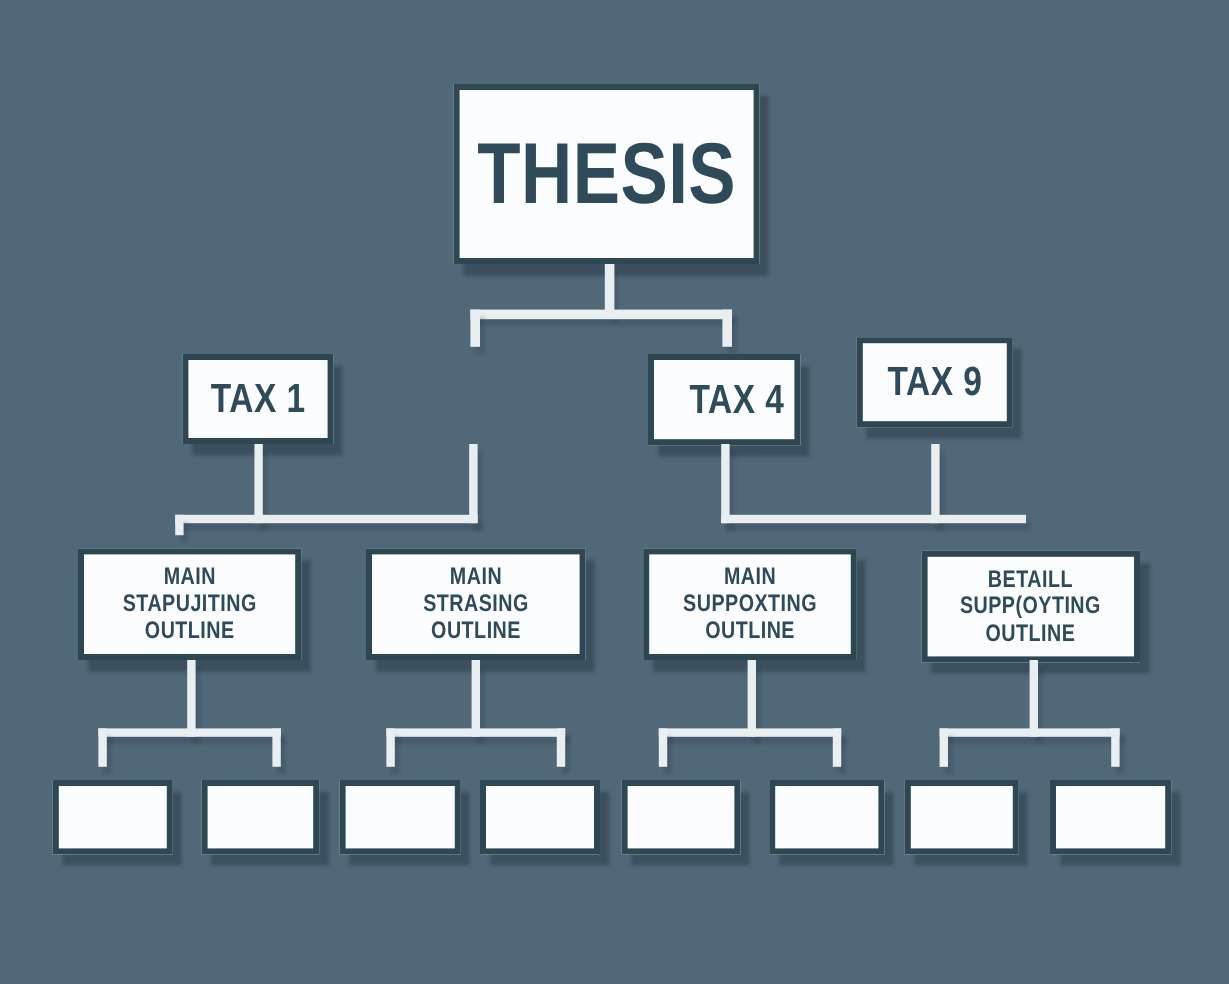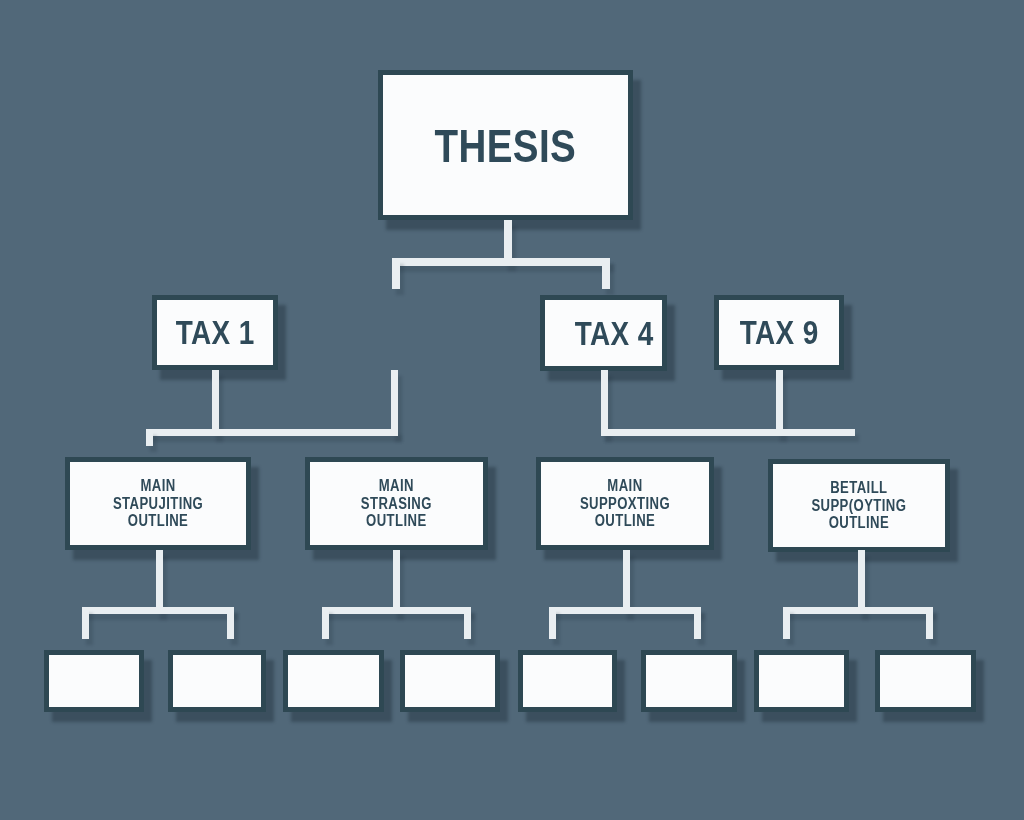--- a/index.html
+++ b/index.html
@@ -34,23 +34,23 @@
     font-weight: bold;
     text-align: center;
   }
   .node .lbl {
     display: inline-block;
     transform: scaleX(0.82);
     transform-origin: center;
     white-space: pre-line;
     letter-spacing: 0.5px;
   }
-  .root-node  { font-size: 47px; }
+  .root-node  { font-size: 72px; }
   .tax-node   { font-size: 34px; }
-  .mid-node   { font-size: 16px; line-height: 1.12; }
+  .mid-node   { font-size: 20px; line-height: 1.12; }
   .leaf-node  { }
   .line {
     position: absolute;
     background: var(--line);
     box-shadow: 4px 6px 3px rgba(28,43,54,0.18);
   }
 </style>
 </head>
 <body>
 
@@ -64,21 +64,21 @@
   <div class="line" style="left:392px; top:258px; width:218px; height:8px;"></div>
   <div class="line" style="left:392px; top:258px; width:8px;  height:31px;"></div>
   <div class="line" style="left:602px; top:258px; width:8px;  height:31px;"></div>
 
   <div class="node tax-node" style="left:152px; top:295px; width:126px; height:75px;">
     <span class="lbl">TAX 1</span>
   </div>
   <div class="node tax-node" style="left:540px; top:295px; width:127px; height:76px;justify-content:flex-end;">
     <span class="lbl">TAX 4</span>
   </div>
-  <div class="node tax-node" style="left:714px; top:295px; width:130px; height:75px;">
+  <div class="node tax-node" style="left:714px; top:281px; width:130px; height:75px;">
     <span class="lbl">TAX 9</span>
   </div>
 
   <div class="line" style="left:212px; top:370px; width:7px;  height:66px;"></div>
   <div class="line" style="left:391px; top:370px; width:7px;  height:66px;"></div>
   <div class="line" style="left:146px; top:429px; width:252px; height:7px;"></div>
   <div class="line" style="left:146px; top:429px; width:7px;  height:17px;"></div>
 
   <div class="line" style="left:601px; top:370px; width:7px;  height:66px;"></div>
   <div class="line" style="left:776px; top:370px; width:7px;  height:66px;"></div>

